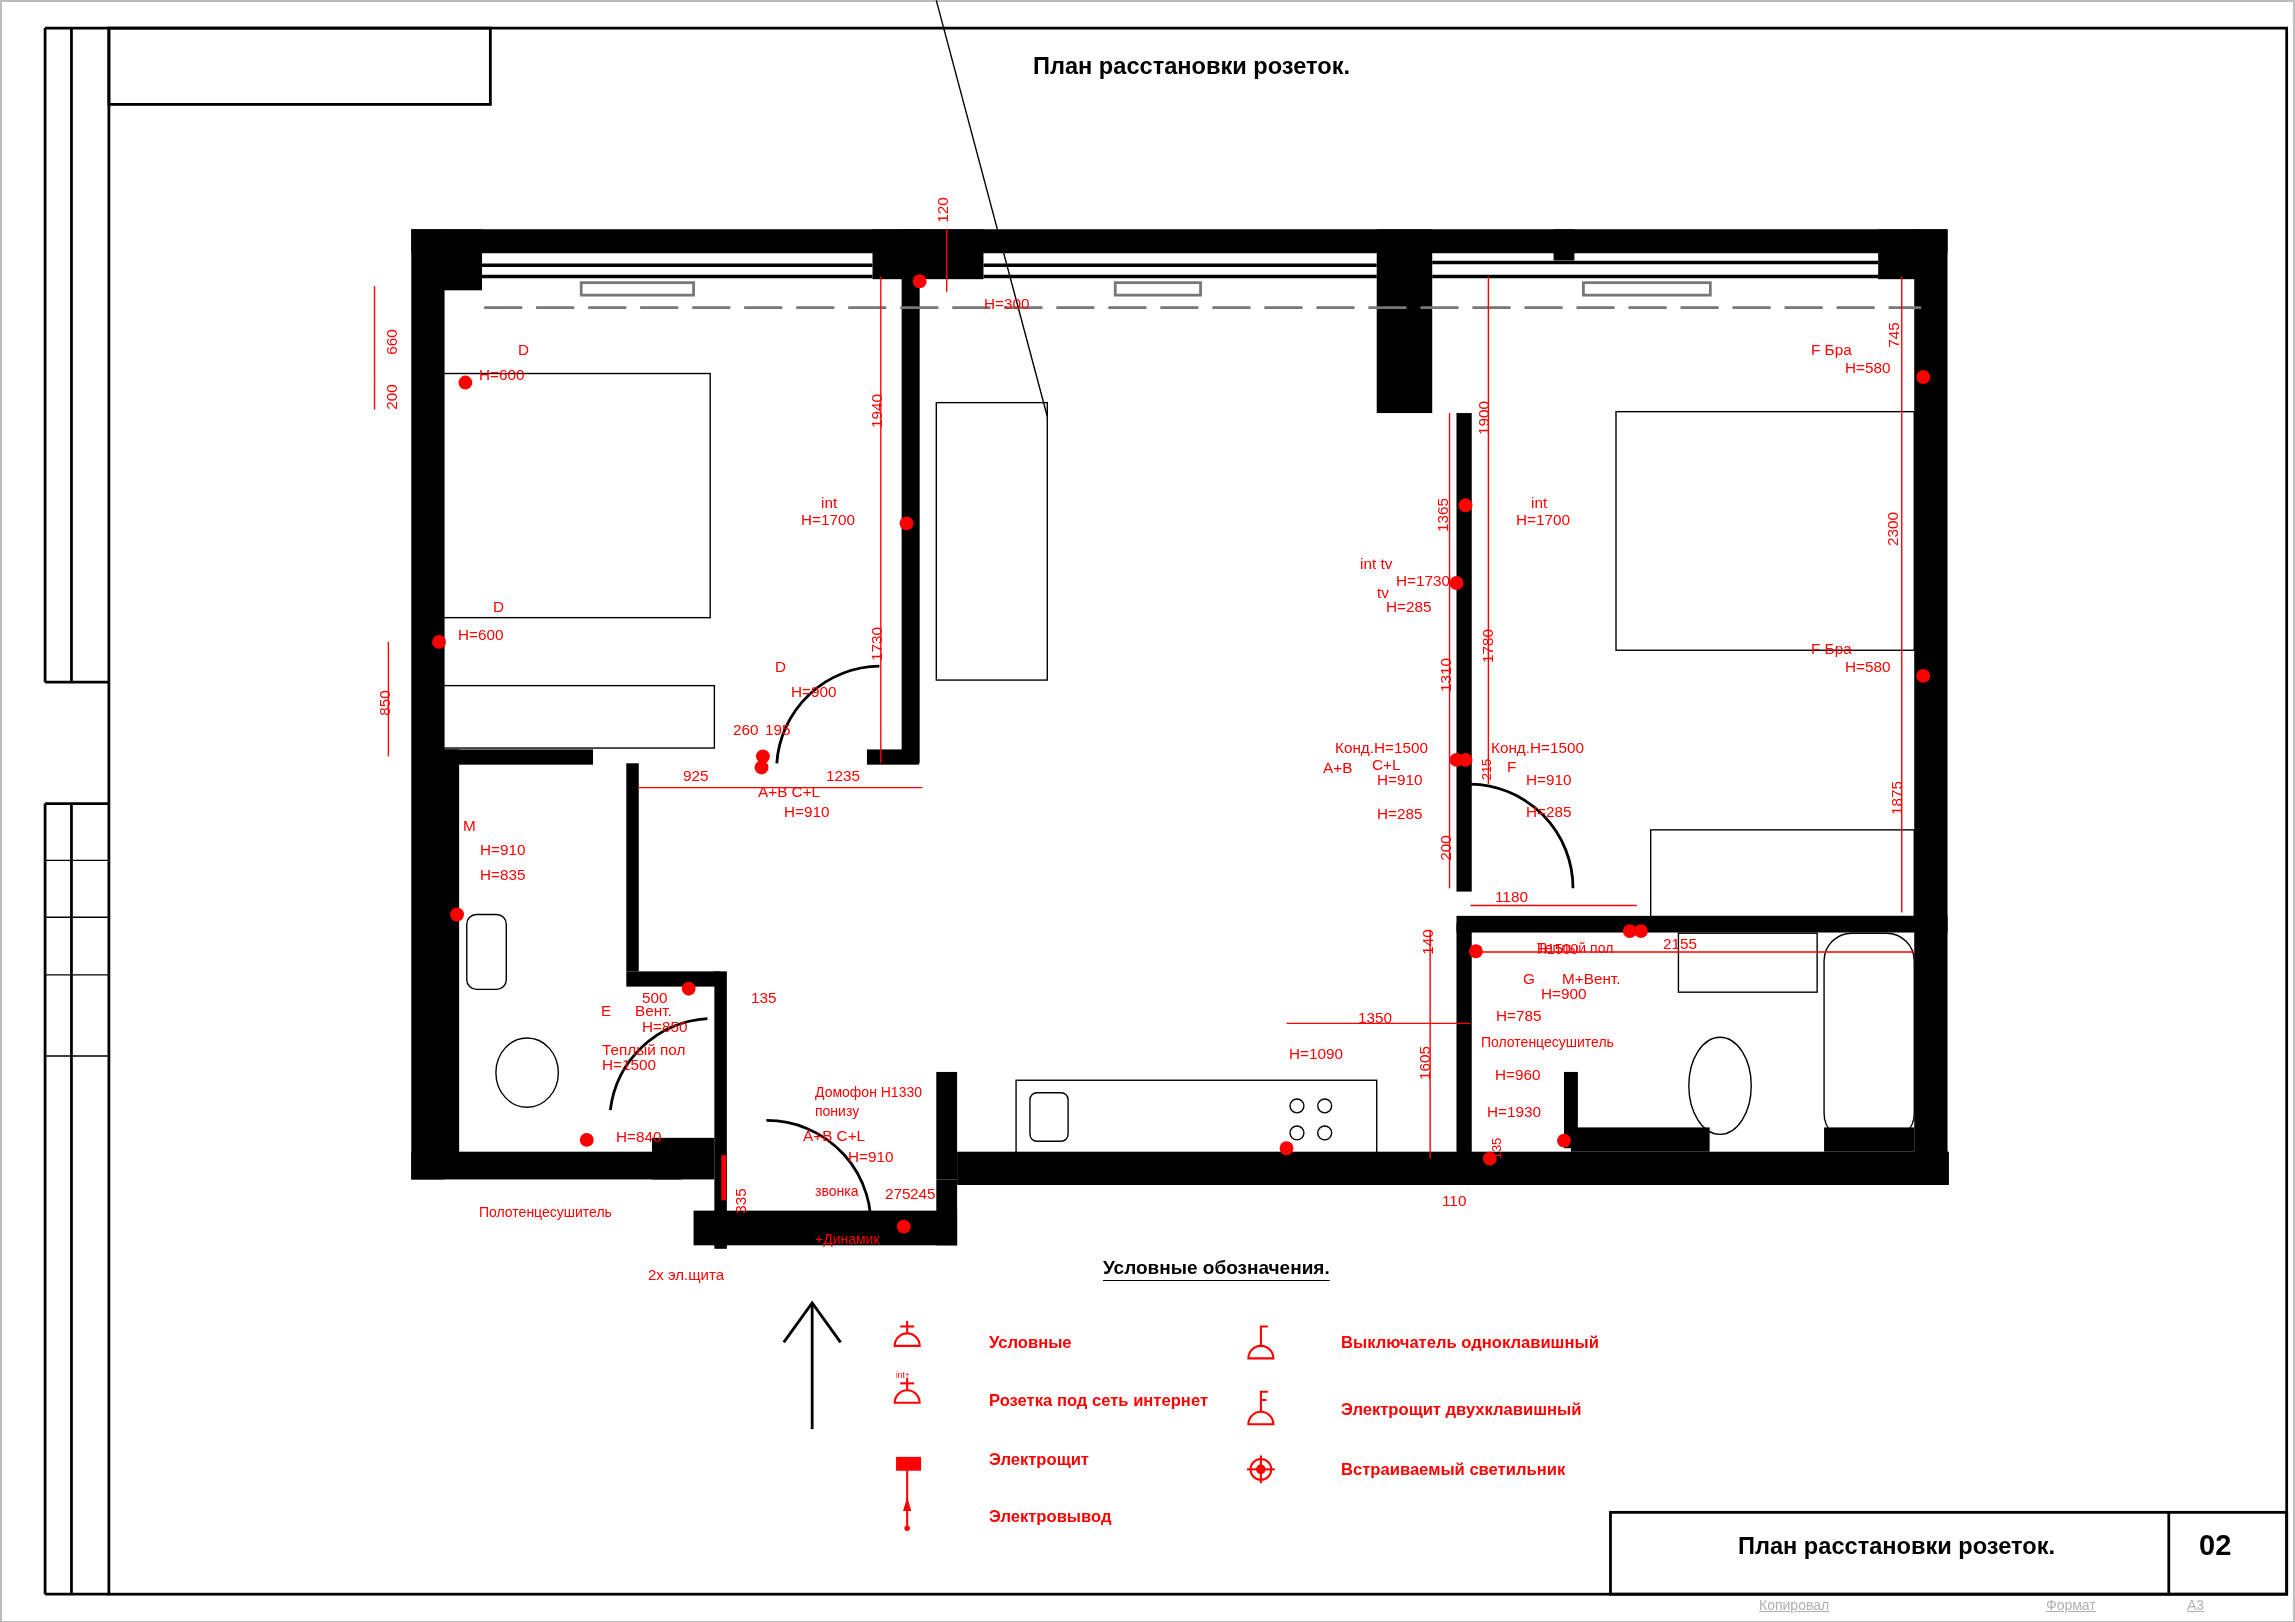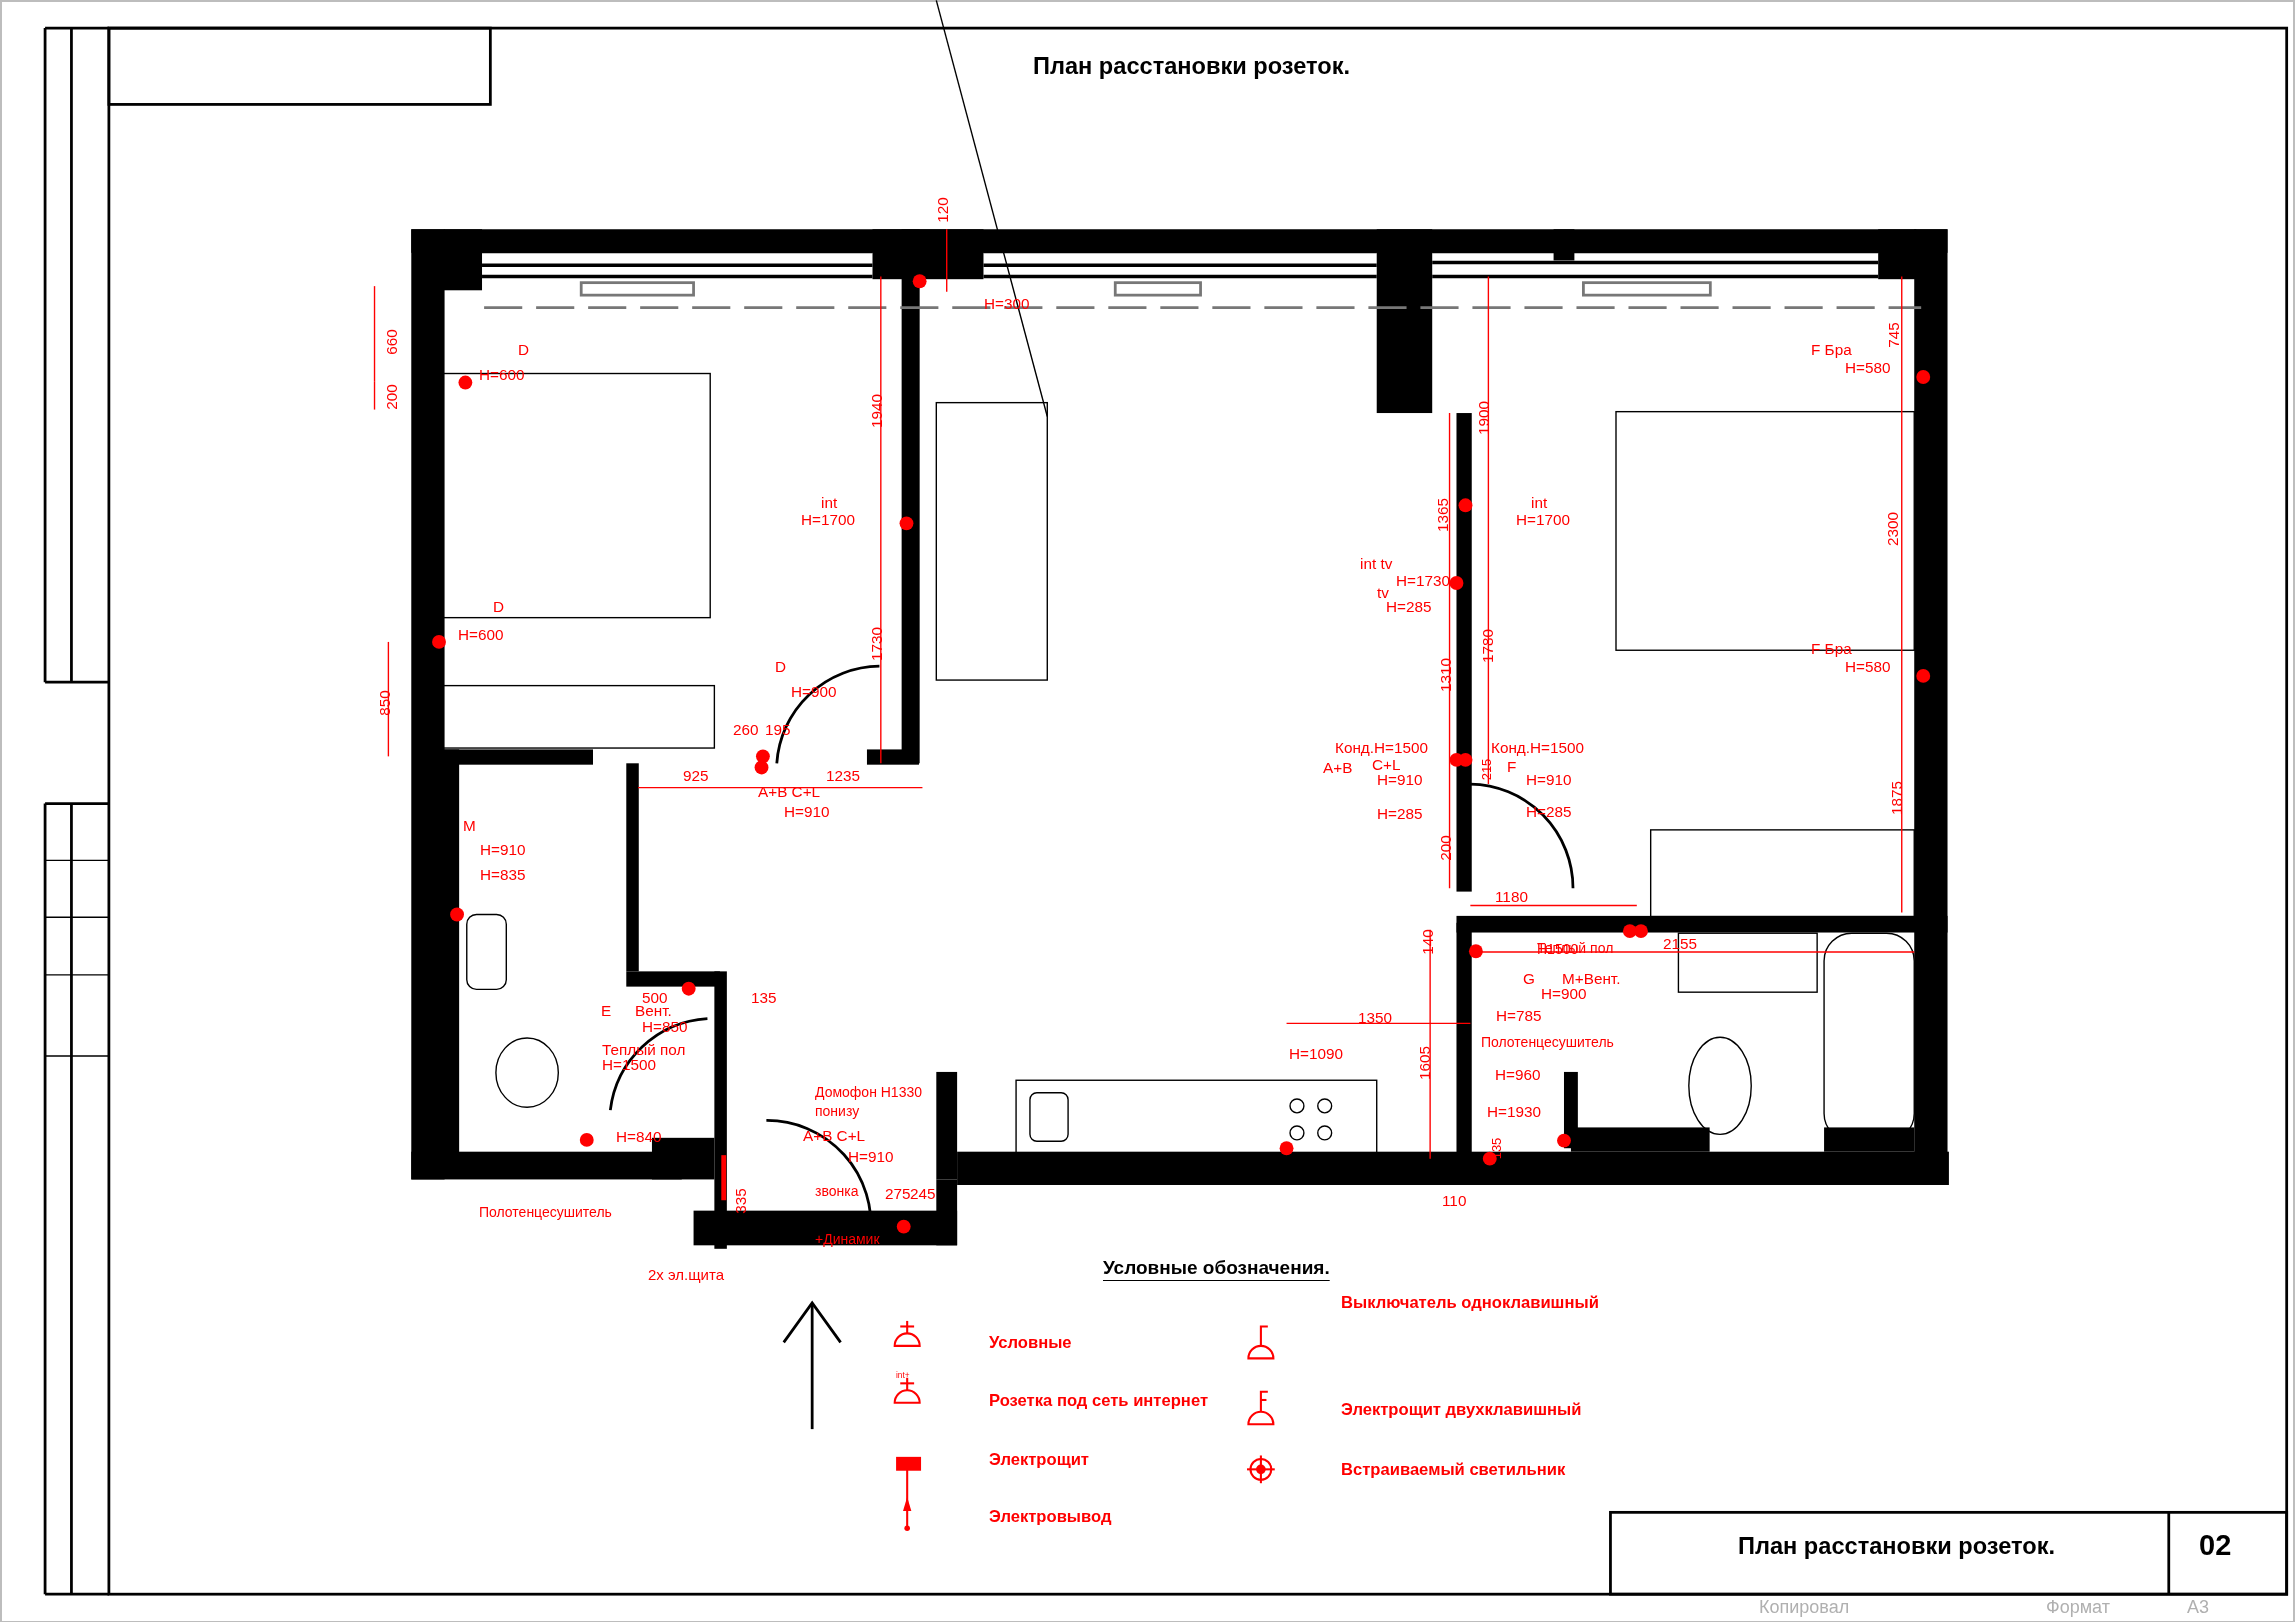--- a/index.html
+++ b/index.html
@@ -6,21 +6,21 @@
   body{width:2295px;height:1623px;position:relative;overflow:hidden;font-family:"Liberation Sans",sans-serif;}
   .sheet{position:absolute;left:0;top:0;width:2295px;height:1623px;border:2.1px solid #bdbdbd;box-sizing:border-box;}
   svg{position:absolute;left:0;top:0;}
   .t{position:absolute;white-space:nowrap;}
   .title-top{left:1033px;top:53px;font-size:23.6px;font-weight:bold;color:#000;}
   .r{color:#ff0000;font-size:15.3px;}
   .legend-title{left:1103px;top:1257px;font-size:19px;font-weight:bold;color:#000;text-decoration:underline;text-underline-offset:5.5px;}
   .leg{color:#ff0000;font-size:16.6px;font-weight:bold;}
   .stamp-title{left:1738px;top:1533px;font-size:23.6px;font-weight:bold;}
   .stamp-num{left:2199px;top:1529px;font-size:29px;font-weight:bold;}
-  .foot{color:#b0b0b0;font-size:18px;top:1597px;}
+  .foot{color:#b0b0b0;font-size:14px;top:1597px;text-decoration:underline;}
 </style>
 </head>
 <body>
 
 <div class="sheet"></div>
 
 <svg width="2295" height="1623" viewBox="0 0 3309 2339">
   <g stroke="#000" stroke-width="4" fill="none">
     <rect x="157" y="40" width="3140" height="2258"></rect>
     <line x1="65" y1="40" x2="157" y2="40"></line>
@@ -283,21 +283,21 @@
 <div class="t r" style="left:1487px;top:1103px">H=1930</div>
 <div class="t r" style="left:1663px;top:935px">2155</div>
 <div class="t r" style="left:1486px;top:1141px;transform:rotate(-90deg);font-size:13px">135</div>
 
 <div class="t legend-title">Условные обозначения.</div>
 <div class="t r" style="left:896px;top:1370px;font-size:8.3px">int+</div>
 <div class="t leg" style="left:989px;top:1333px">Условные</div>
 <div class="t leg" style="left:989px;top:1391px">Розетка под сеть интернет</div>
 <div class="t leg" style="left:989px;top:1450px">Электрощит</div>
 <div class="t leg" style="left:989px;top:1507px">Электровывод</div>
-<div class="t leg" style="left:1341px;top:1293px">Выключатель одноклавишный</div>
+<div class="t leg" style="left:1341px;top:1333px">Выключатель одноклавишный</div>
 <div class="t leg" style="left:1341px;top:1400px">Электрощит двухклавишный</div>
 <div class="t leg" style="left:1341px;top:1460px">Встраиваемый светильник</div>
 
 <div class="t stamp-title">План расстановки розеток.</div>
 <div class="t stamp-num">02</div>
 <div class="t foot" style="left:1759px">Копировал</div>
 <div class="t foot" style="left:2046px">Формат</div>
 <div class="t foot" style="left:2187px">А3</div>
 
 

